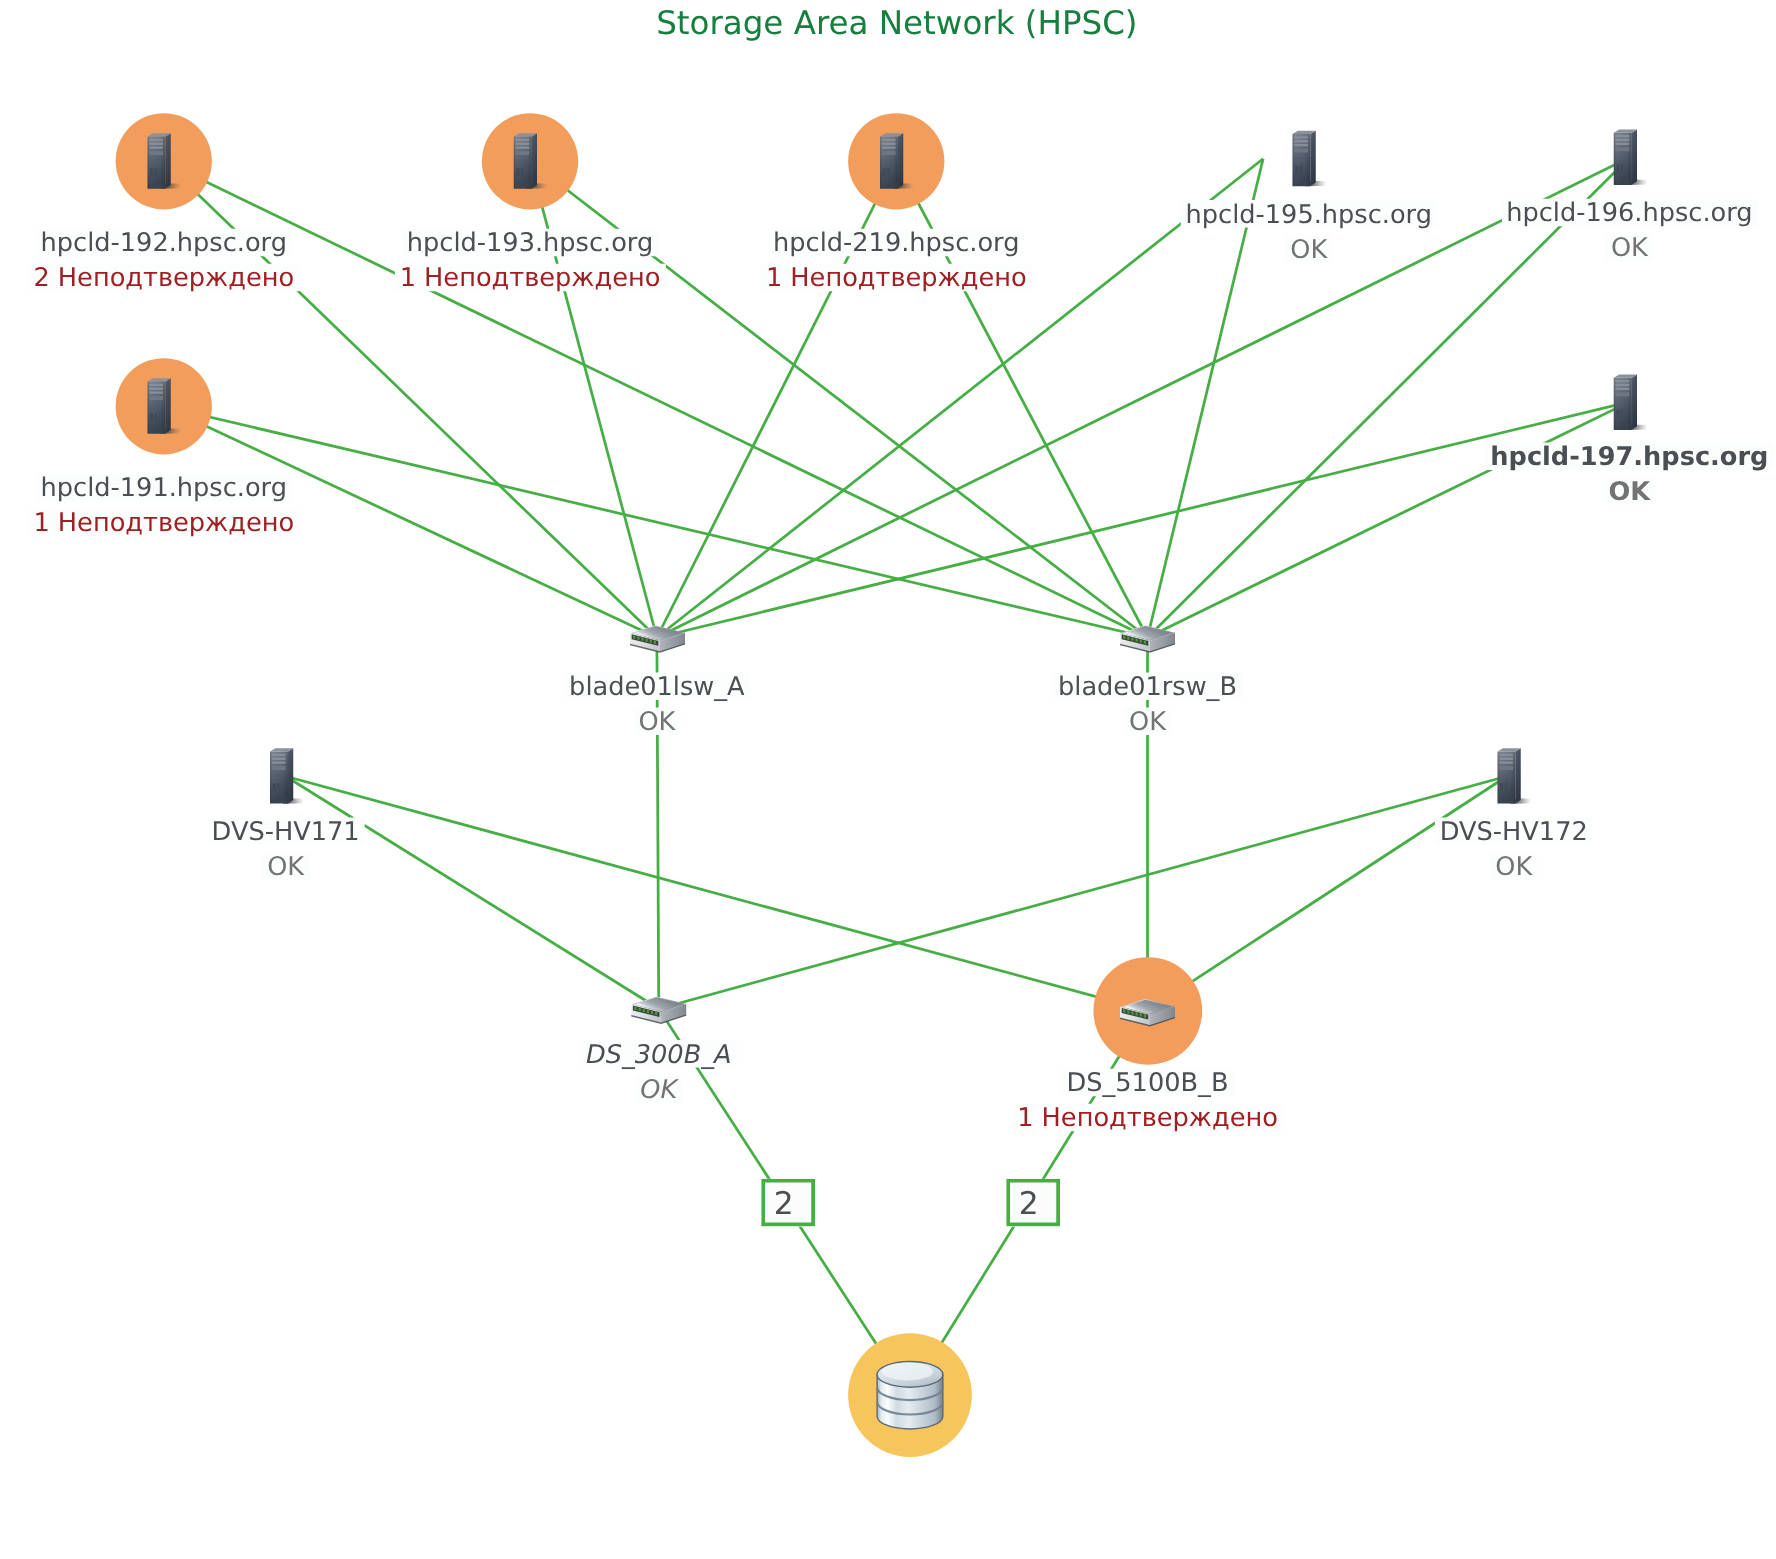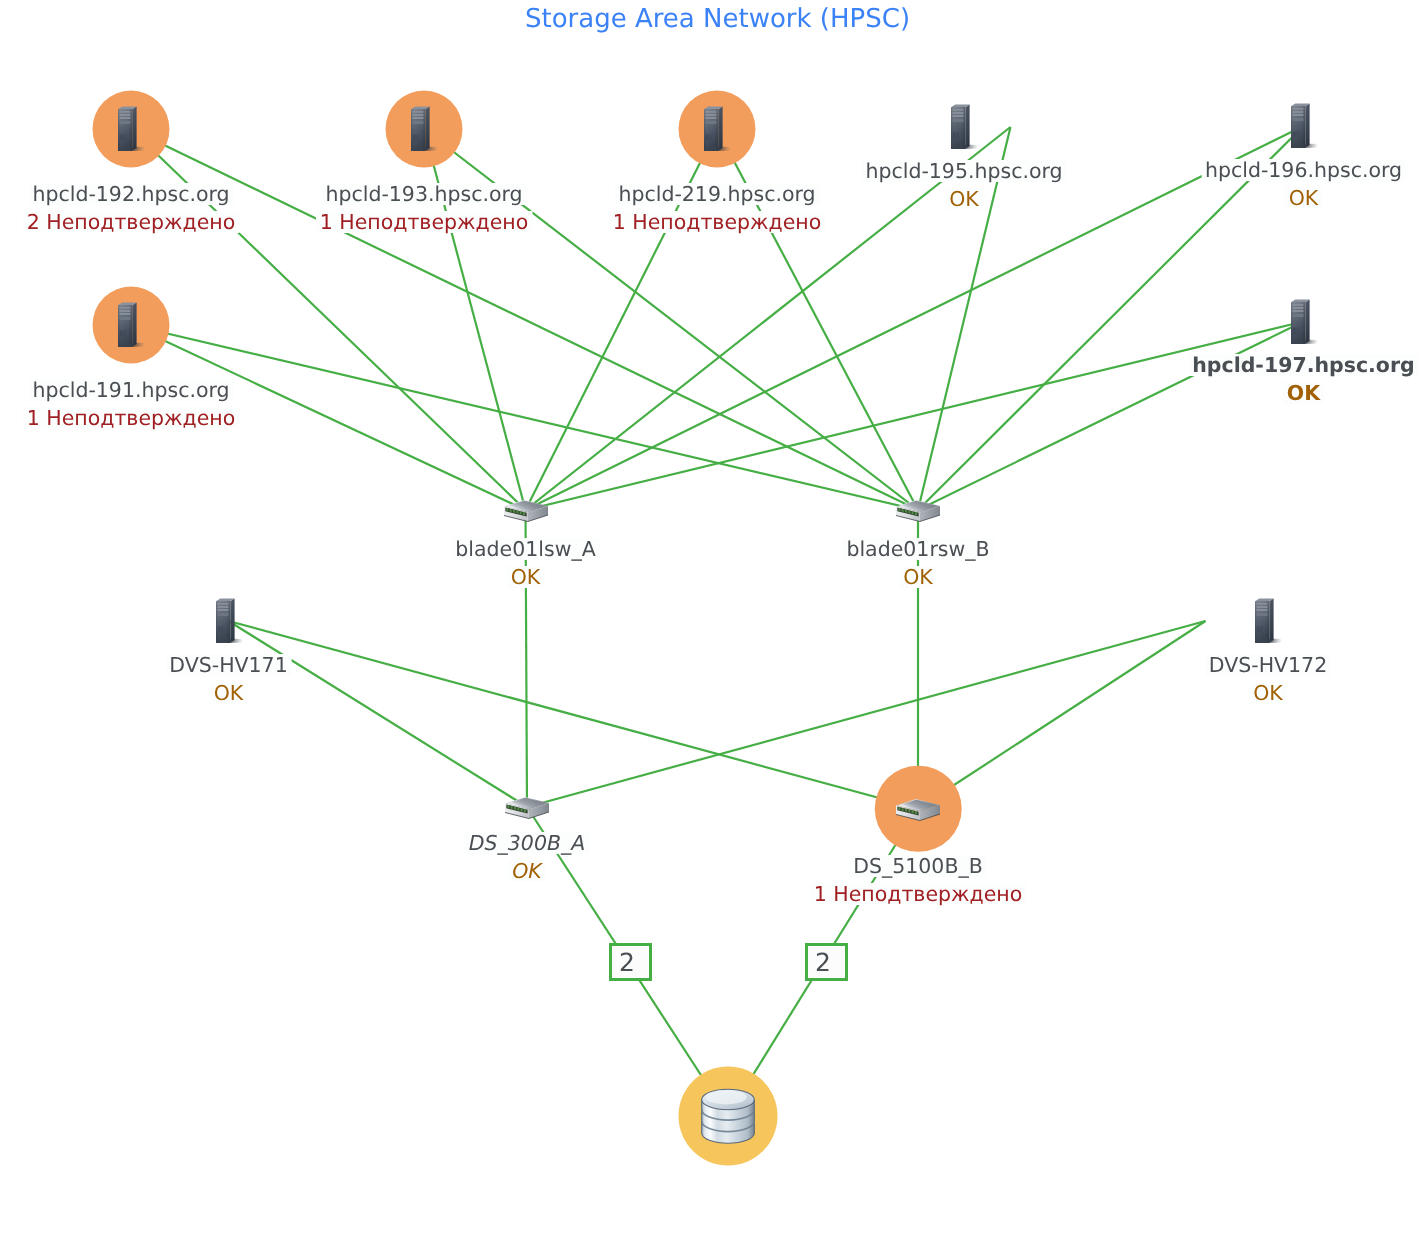--- a/index.html
+++ b/index.html
@@ -22,21 +22,21 @@
 .lbl-line{display:block;}
 .lbl-line > span{display:inline-block;padding:0 4px;line-height:22px;background:#fcfdfd;}
 .lbl-name > span{color:#4a4f54;}
 .st-ok > span{color:#25a03b;}
 .st-problem > span{color:#a01f22;}
 .link-label{position:absolute;border:3px solid #45ae44;background:#fcfcfc;
            color:#4a4f54;font-size:25px;line-height:24px;text-align:left;
            box-sizing:border-box;padding:5px 0 0 7px;
            will-change:transform;transform:translateZ(0);opacity:0.999;}
 </style>
-<style>.lbl-name > span{color:#4a4f54}.st-ok > span{color:#a16207}.st-problem > span{color:#a01f22}.map-title{color:#3b82f6}.link-label{border-color:#45ae44;color:#4a4f54}#map{background:#ffffff}</style></head>
+<style>.lbl-name > span{color:#4a4f54}.st-ok > span{color:#737373}.st-problem > span{color:#a01f22}.map-title{color:#15803d}.link-label{border-color:#45ae44;color:#4a4f54}#map{background:#ffffff}</style></head>
 <body>
 
 <div id="map">
   <svg id="link-layer" width="1421" height="1247" viewBox="0 0 1421 1247">
       <line x1="131" y1="325" x2="525.5" y2="510" stroke="#45ae44" stroke-width="2.2"></line>
       <line x1="131" y1="325" x2="918" y2="510" stroke="#45ae44" stroke-width="2.2"></line>
       <line x1="131" y1="129" x2="525.5" y2="510" stroke="#45ae44" stroke-width="2.2"></line>
       <line x1="131" y1="129" x2="918" y2="510" stroke="#45ae44" stroke-width="2.2"></line>
       <line x1="424" y1="129" x2="525.5" y2="510" stroke="#45ae44" stroke-width="2.2"></line>
       <line x1="424" y1="129" x2="918" y2="510" stroke="#45ae44" stroke-width="2.2"></line>
@@ -131,21 +131,21 @@
             <rect x="3.4" y="12.1" width="11.0" height="1.9" rx="0.3" fill="#868e99"></rect>
             <rect x="3.4" y="15.8" width="11.0" height="3.2" rx="0.3" fill="#6d7682"></rect>
             <rect x="4.2" y="29.5" width="2.3" height="6.4" rx="0.3" fill="#3f4957"></rect>
             <rect x="7.8" y="29.5" width="1.6" height="5.4" rx="0.3" fill="#3f4957"></rect>
           </svg></span>
         <div class="node-label" style="top:111.4px">
           <span class="lbl-line lbl-name"><span>hpcld-219.hpsc.org</span></span>
           <span class="lbl-line st-problem"><span>1 Неподтверждено</span></span>
         </div>
       </div>
-      <div class="node" style="left: 874px; top: 67px; width: 180px; height: 120px;">
+      <div class="node" style="left: 957px; top: 67px; width: 180px; height: 120px;">
         <span class="node-icon"><svg width="30" height="48" viewBox="0 0 30 48">
             <path d="M12.5 41.4 L29.0 42.0 L29.0 45.6 L12.5 46.0 Z" fill="url(#srvShadow)"></path>
             <path d="M16.4 4.2 L20.6 1.6 L20.6 43.0 L16.4 45.8 Z" fill="url(#srvSide)"></path>
             <path d="M2.0 4.2 L16.4 4.2 L20.6 1.6 L6.3 1.6 Z" fill="#8a929d"></path>
             <rect x="2.0" y="4.1" width="14.5" height="41.8" rx="0.4" fill="url(#srvFront)"></rect>
             <rect x="2.0" y="4.1" width="14.5" height="41.8" rx="0.4" fill="url(#srvFrontH)"></rect>
             <rect x="3.4" y="5.9" width="11.0" height="1.9" rx="0.3" fill="#868e99"></rect>
             <rect x="3.4" y="9.0" width="11.0" height="1.9" rx="0.3" fill="#868e99"></rect>
             <rect x="3.4" y="12.1" width="11.0" height="1.9" rx="0.3" fill="#868e99"></rect>
             <rect x="3.4" y="15.8" width="11.0" height="3.2" rx="0.3" fill="#6d7682"></rect>
@@ -251,21 +251,21 @@
             <rect x="3.4" y="12.1" width="11.0" height="1.9" rx="0.3" fill="#868e99"></rect>
             <rect x="3.4" y="15.8" width="11.0" height="3.2" rx="0.3" fill="#6d7682"></rect>
             <rect x="4.2" y="29.5" width="2.3" height="6.4" rx="0.3" fill="#3f4957"></rect>
             <rect x="7.8" y="29.5" width="1.6" height="5.4" rx="0.3" fill="#3f4957"></rect>
           </svg></span>
         <div class="node-label" style="top:89.8px">
           <span class="lbl-line lbl-name"><span>DVS-HV171</span></span>
           <span class="lbl-line st-ok"><span>OK</span></span>
         </div>
       </div>
-      <div class="node" style="left: 1178px; top: 561px; width: 180px; height: 120px;">
+      <div class="node" style="left: 1121px; top: 561px; width: 180px; height: 120px;">
         <span class="node-icon"><svg width="30" height="48" viewBox="0 0 30 48">
             <path d="M12.5 41.4 L29.0 42.0 L29.0 45.6 L12.5 46.0 Z" fill="url(#srvShadow)"></path>
             <path d="M16.4 4.2 L20.6 1.6 L20.6 43.0 L16.4 45.8 Z" fill="url(#srvSide)"></path>
             <path d="M2.0 4.2 L16.4 4.2 L20.6 1.6 L6.3 1.6 Z" fill="#8a929d"></path>
             <rect x="2.0" y="4.1" width="14.5" height="41.8" rx="0.4" fill="url(#srvFront)"></rect>
             <rect x="2.0" y="4.1" width="14.5" height="41.8" rx="0.4" fill="url(#srvFrontH)"></rect>
             <rect x="3.4" y="5.9" width="11.0" height="1.9" rx="0.3" fill="#868e99"></rect>
             <rect x="3.4" y="9.0" width="11.0" height="1.9" rx="0.3" fill="#868e99"></rect>
             <rect x="3.4" y="12.1" width="11.0" height="1.9" rx="0.3" fill="#868e99"></rect>
             <rect x="3.4" y="15.8" width="11.0" height="3.2" rx="0.3" fill="#6d7682"></rect>

